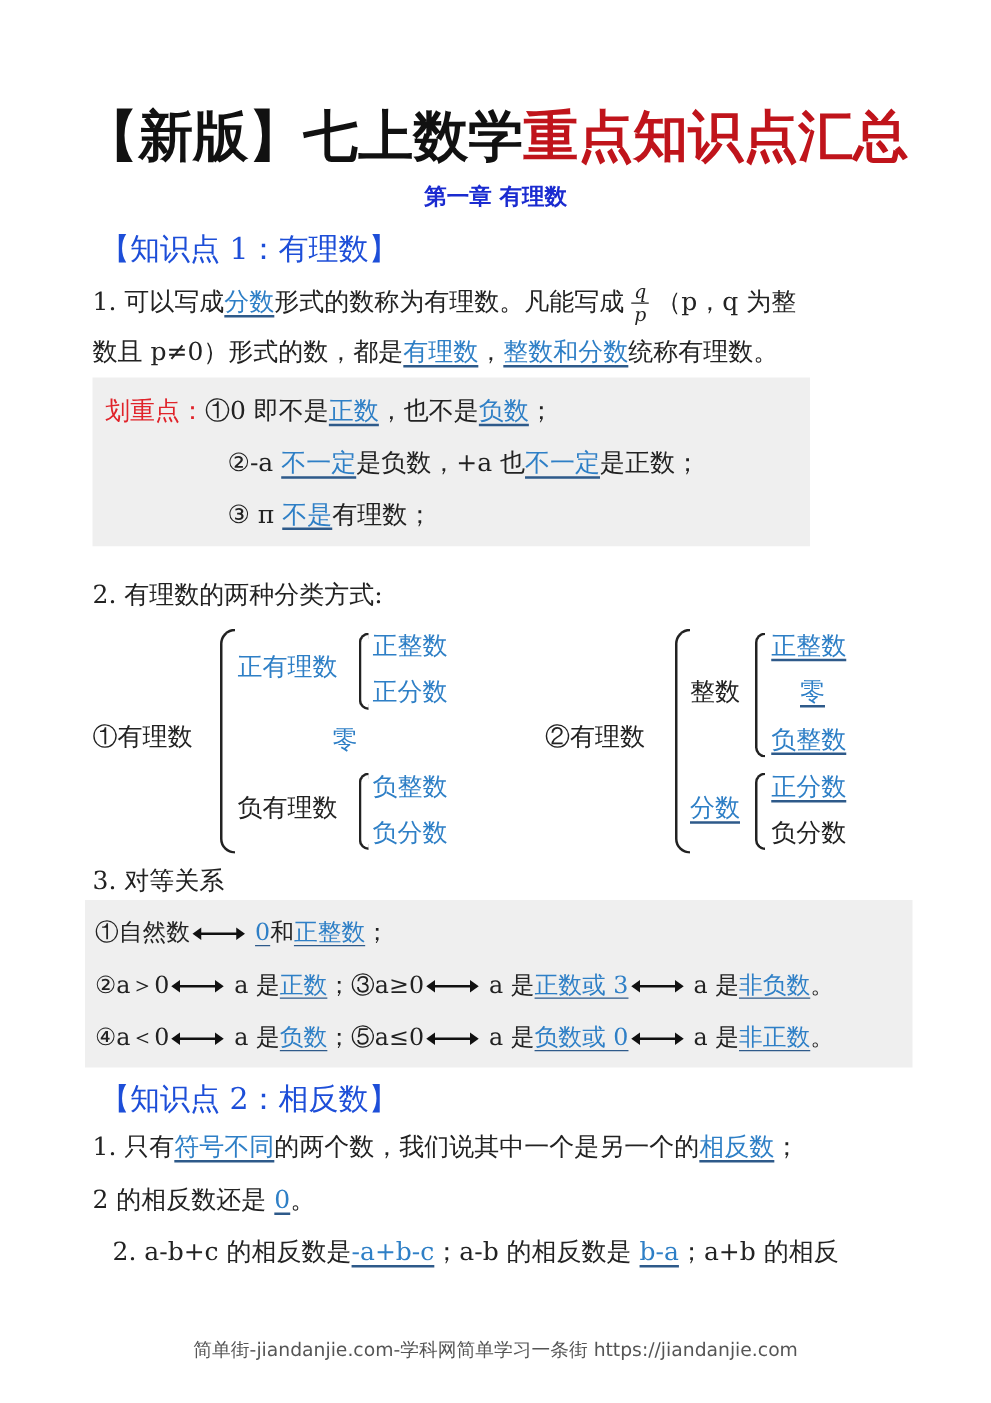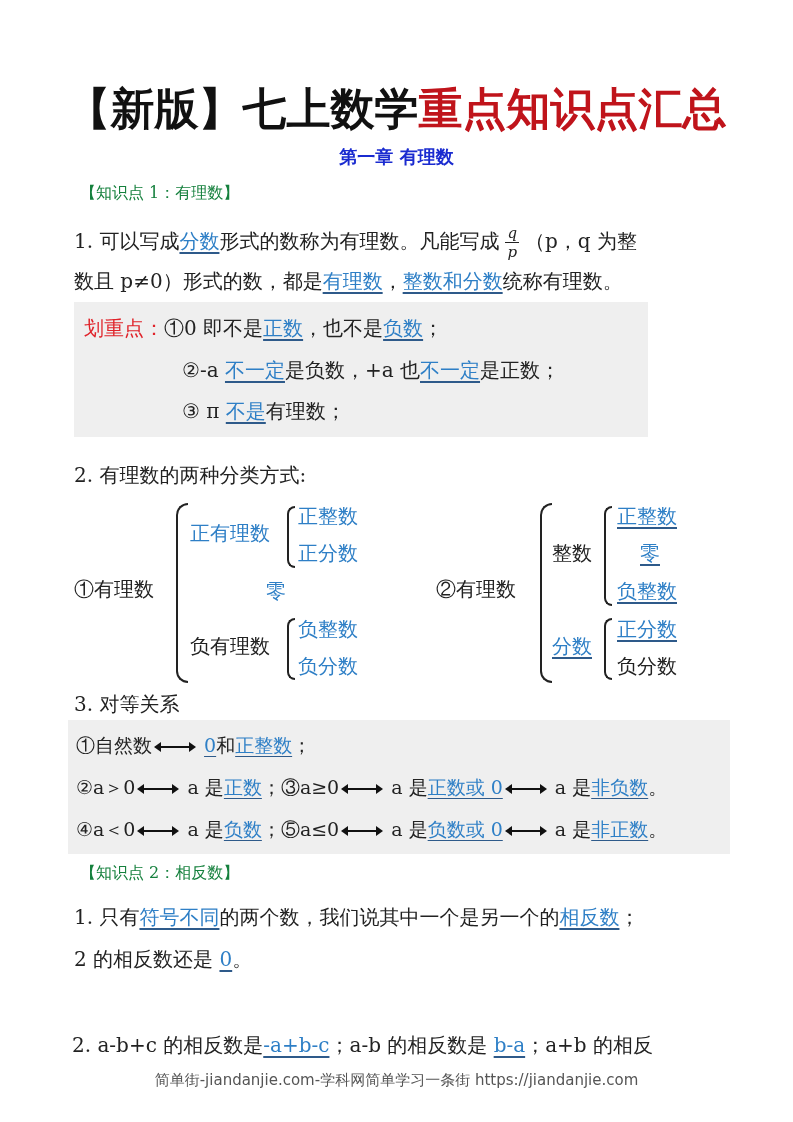--- a/index.html
+++ b/index.html
@@ -5,21 +5,21 @@
   html, body { margin:0; padding:0; background:#ffffff; }
   body { width:793px; height:1122px; position:relative; overflow:hidden;
          font-family:"DejaVu Serif","Liberation Serif",serif; color:#222; }
   .abs { position:absolute; }
   .title { left:0; width:793px; top:80px; text-align:center; font-size:44px; font-weight:bold;
            font-family:"DejaVu Sans","Liberation Sans",sans-serif; letter-spacing:0px; }
   .title .black { color:#111; }
   .title .red { color:#c0141b; }
   .chapter { left:0; width:793px; top:145px; text-align:center; font-size:18px; font-weight:bold; color:#1a2bd0;
              font-family:"DejaVu Sans","Liberation Sans",sans-serif; }
-  .kp { font-size:16px; color:#15803d; }
+  .kp { font-size:24px; color:#1d4ed8; }
   .line { font-size:20px; white-space:nowrap; }
   .u { color:#2e7fc6; text-decoration:underline; text-decoration-color:#2e5a8a; text-underline-offset:4px; }
   .blue { color:#2e7fc6; }
   .gray-box { background:#efefef; }
   .red-label { color:#e0232a;margin-top:24px; }
   .frac { display:inline-block; vertical-align:middle; text-align:center; font-style:italic; font-size:15px; line-height:18px; margin:0 6px; }
   .frac span { display:block; }
   .brace { position:absolute; border:2px solid #222; border-right:none; border-radius:12px 0 0 12px; }
   .arrow { display:inline-block; width:38px; height:2px; background:#111; vertical-align:middle; position:relative; margin:0 4px; }
   .arrow::before { content:""; position:absolute; left:-2px; top:-4px; border-right:7px solid #111; border-top:5px solid transparent; border-bottom:5px solid transparent; }
@@ -80,30 +80,30 @@
 <div class="brace" style="left:604px;top:618px;width:6px;height:58px;"></div>
 <div class="abs line u" style="left:617px;top:616px;">正分数</div>
 <div class="abs line" style="left:617px;top:653px;">负分数</div>
 
 <div class="abs line" style="left:74px;top:691px;">3. 对等关系</div>
 <div class="abs gray-box" style="left:68px;top:720px;width:662px;height:134px;"></div>
 <div class="abs line" style="left:76px;top:733px;font-size:19px;">
   <span>①自然数</span><span class="arrow"></span> <span class="u">0</span><span>和</span><span class="u">正整数</span><span>；</span>
 </div>
 <div class="abs line" style="left:76px;top:775px;font-size:19px;">
-  <span>②a＞0</span><span class="arrow"></span><span> a 是</span><span class="u">正数</span><span>；③a≥0</span><span class="arrow"></span><span> a 是</span><span class="u">正数或 0</span><span class="arrow"></span><span> a 是</span><span class="u">非负数</span><span>。</span>
+  <span>②a＞0</span><span class="arrow"></span><span> a 是</span><span class="u">正数</span><span>；③a≥0</span><span class="arrow"></span><span> a 是</span><span class="u">正数或 3</span><span class="arrow"></span><span> a 是</span><span class="u">非负数</span><span>。</span>
 </div>
 <div class="abs line" style="left:76px;top:817px;font-size:19px;">
   <span>④a＜0</span><span class="arrow"></span><span> a 是</span><span class="u">负数</span><span>；⑤a≤0</span><span class="arrow"></span><span> a 是</span><span class="u">负数或 0</span><span class="arrow"></span><span> a 是</span><span class="u">非正数</span><span>。</span>
 </div>
 
 <div class="abs kp" style="left:80px;top:863px;">【知识点 2：相反数】</div>
 <div class="abs line" style="left:74px;top:904px;">
   <span>1. 只有</span><span class="u">符号不同</span><span>的两个数，我们说其中一个是另一个的</span><span class="u">相反数</span><span>；</span>
 </div>
 <div class="abs line" style="left:74px;top:946px;">
   <span>2 的相反数还是 </span><span class="u">0</span><span>。</span>
 </div>
-<div class="abs line" style="left:72px;top:988px;margin-top:44px;">
+<div class="abs line" style="left:90px;top:988px;">
   <span>2. a-b+c 的相反数是</span><span class="u">-a+b-c</span><span>；a-b 的相反数是 </span><span class="u">b-a</span><span>；a+b 的相反</span>
 </div>
 
 <div class="abs footer">简单街-jiandanjie.com-学科网简单学习一条街 https://jiandanjie.com</div>
 
 </body></html>

